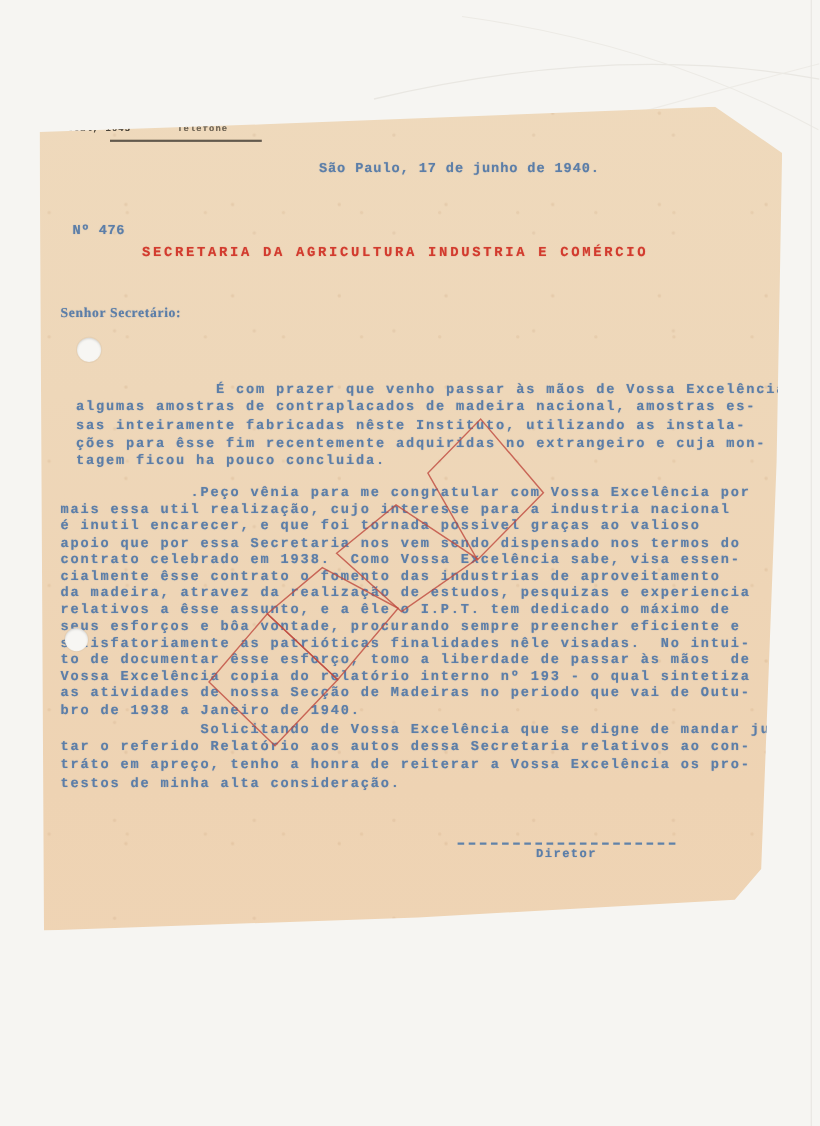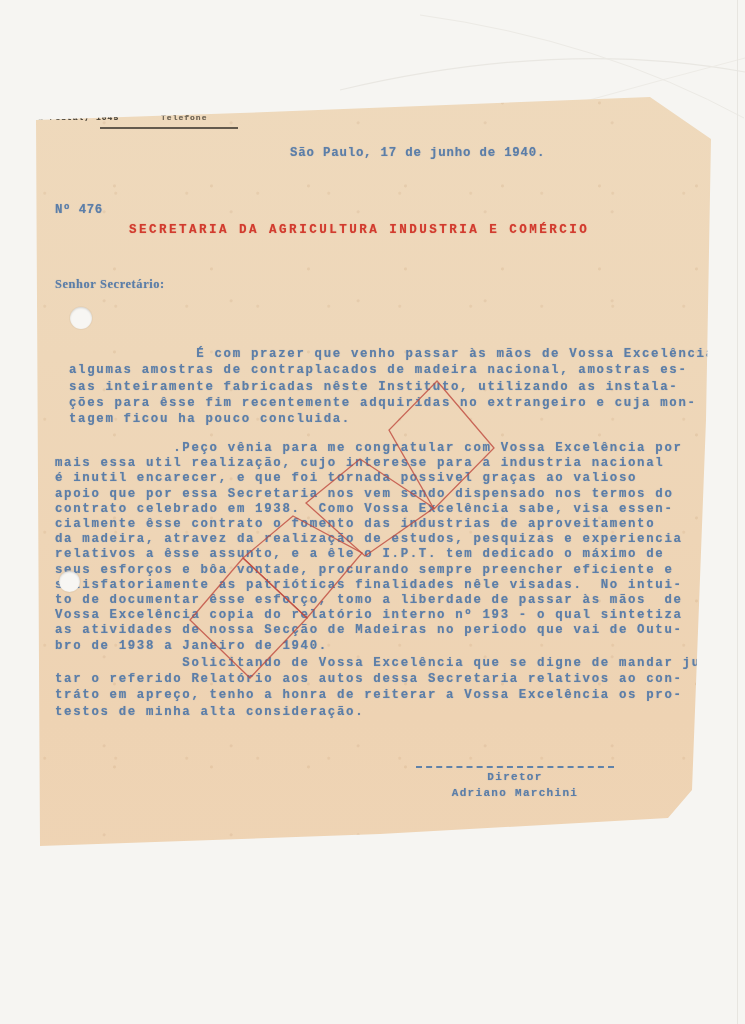--- a/index.html
+++ b/index.html
@@ -34,21 +34,21 @@
   }
   .letterhead-frag {
     position:absolute; top:113px; left:38px; width:240px;
     color:#494237; font-size:8px; font-weight:bold; letter-spacing:1px;
     white-space:nowrap; text-shadow:0 0 .5px rgba(60,54,44,.6);
   }
   .letterhead-frag .rt { margin-left:36px; opacity:.75; }
   .letterhead-rule { position:absolute; top:127px; left:100px; width:138px; height:2px; background:#4a4339; opacity:.85; }
 
   .date-line   { top:146px; left:290px; letter-spacing:.8px;text-align:right; }
-  .doc-number  { top:203px; left:55px;  letter-spacing:.5px; }
+  .doc-number  { top:203px; left:66px;  letter-spacing:.5px; }
   .heading {
     position:absolute; top:223px; left:129px;
     color:#d23b2e; font-weight:bold; font-size:12.6px; letter-spacing:2.45px;
     white-space:nowrap; text-shadow:0 0 1px rgba(210,59,46,.55);
   }
   .salutation  { top:277px; left:55px; letter-spacing:.6px;font-family:Liberation Serif, serif; }
 
   .para { left:55px; }
   .p1 { top:346px; line-height:16.3px;margin-left:14px; }
   .p2 { top:441px; line-height:15.2px;font-family:Liberation Mono, monospace; }
@@ -122,21 +122,20 @@
 as atividades de nossa Secção de Madeiras no periodo que vai de Outu-
 bro de 1938 a Janeiro de 1940.</div>
     <div class="tw para p3">              Solicitando de Vossa Excelência que se digne de mandar jun-
 tar o referido Relatório aos autos dessa Secretaria relativos ao con-
 tráto em apreço, tenho a honra de reiterar a Vossa Excelência os pro-
 testos de minha alta consideração.</div>
 
     <div class="sig-block">
       <div class="sig-rule"></div>
       <div class="sig-title">Diretor</div>
-      <div class="sig-name">Adriano Marchini</div>
     </div>
   </div>
 
   <div class="hole hole1"></div>
   <div class="hole hole2"></div>
 
   <svg class="red-marks" width="745" height="1024" viewBox="0 0 745 1024">
     <polygon points="437,381 494,448 434,509 389,430"></polygon>
     <polygon points="360,459 434,508 365,556 306,503"></polygon>
     <polygon points="293,516 362,553 307,618 243,558"></polygon>

